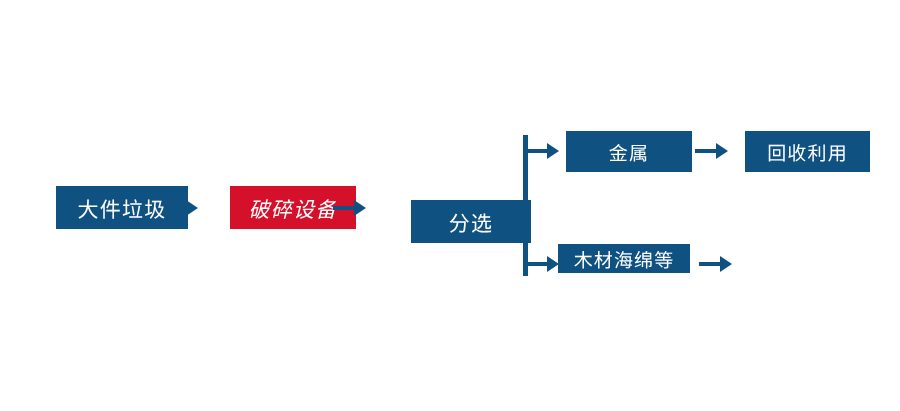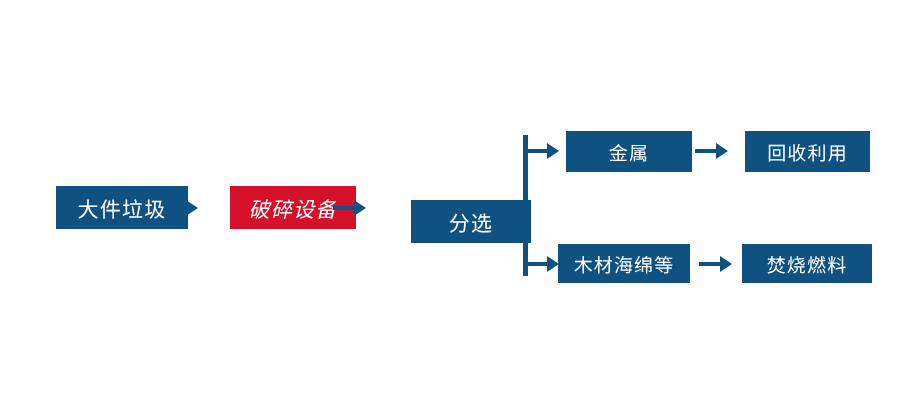--- a/index.html
+++ b/index.html
@@ -105,27 +105,24 @@
   <div class="node blue node-branch" style="left:745px; top:131px; width:125px; height:41px;">
     <span>回收利用</span>
   </div>
 
   <div class="arrow" style="left:526px; top:249px; width:36px; height:30px;">
     <svg width="32" height="22" viewBox="0 0 32 22" aria-hidden="true">
       <path d="M0 9 h19 v-6 l12 8 -12 8 v-6 H0 Z" fill="#0f5180"></path>
     </svg>
   </div>
 
-  <div class="node blue node-branch" style="left:558px; top:244px; width:132px; height:39px;">
+  <div class="node blue node-branch" style="left:558px; top:244px; width:132px; height:29px;">
     <span>木材海绵等</span>
   </div>
 
   <div class="arrow" style="left:696px; top:249px; width:40px; height:30px;">
     <svg width="34" height="22" viewBox="0 0 34 22" aria-hidden="true">
       <path d="M0 9 h21 v-6 l12 8 -12 8 v-6 H0 Z" fill="#0f5180"></path>
     </svg>
   </div>
 
-  <div class="node blue node-branch" style="left:742px; top:244px; width:130px; height:39px;">
-    <span>焚烧燃料</span>
-  </div>
 
 </div>
 
 </body></html>

